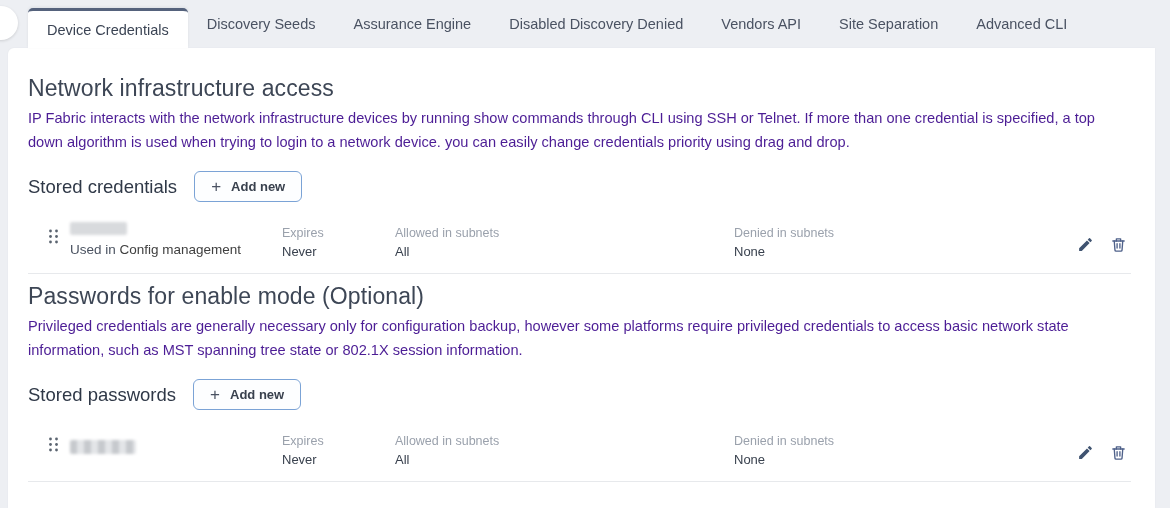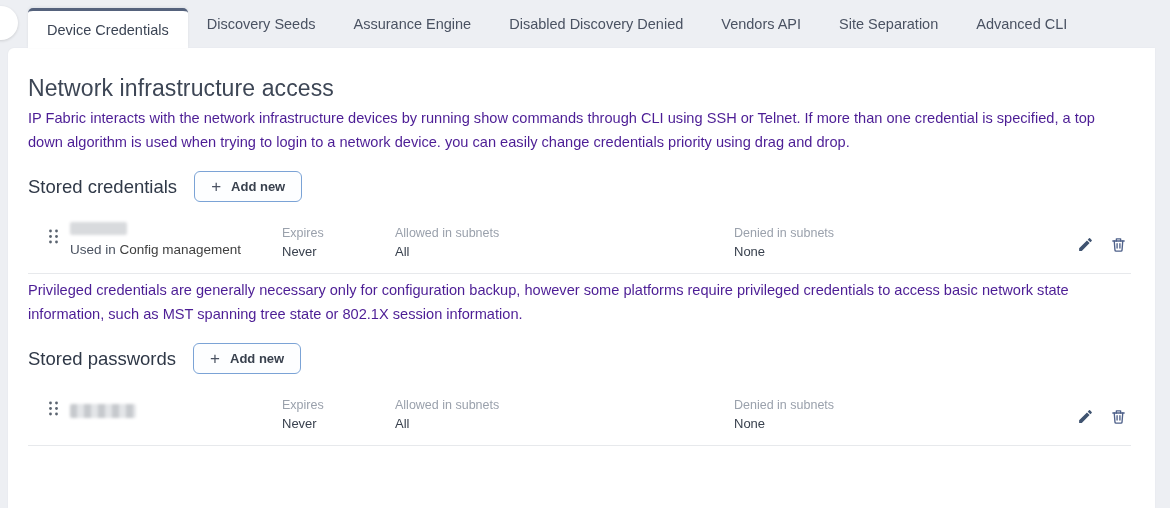--- a/index.html
+++ b/index.html
@@ -179,20 +179,21 @@
             <path d="M4 7h16"></path>
               <path d="M9 7V4h6v3"></path>
             <path d="M6 7l1 13a1.5 1.5 0 0 0 1.5 1.4h7A1.5 1.5 0 0 0 17 20l1-13"></path>
             <path d="M10 11v6M14 11v6"></path>
           </svg>
         </span>
       </button>
     </div>
   </div>
 
+  <h1 class="section-title sect-gap">Passwords for enable mode (Optional)</h1>
   <p class="section-desc">Privileged credentials are generally necessary only for configuration backup, however some platforms require privileged credentials to access basic network state information, such as MST spanning tree state or 802.1X session information.</p>
 
   <div class="list-header">
     <h2 class="list-title">Stored passwords</h2>
     <button class="add-btn">
       <span class="plus">+</span>
       <span>Add new</span>
     </button>
   </div>
 

